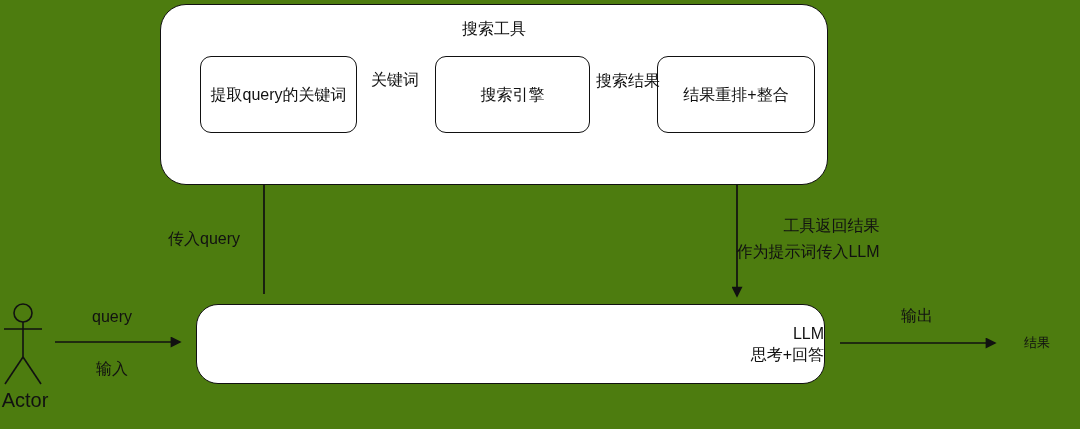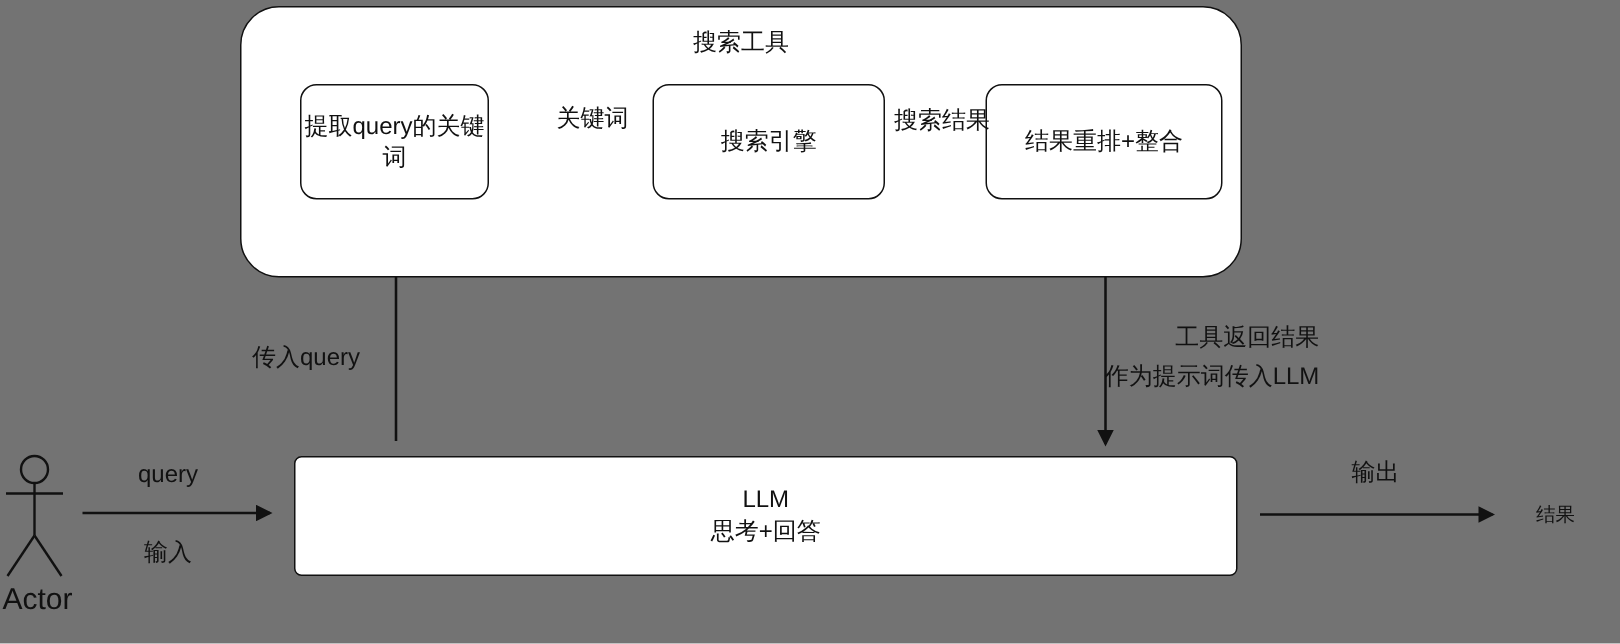--- a/index.html
+++ b/index.html
@@ -4,21 +4,21 @@
 <style>
   html, body {
     margin: 0;
     padding: 0;
     background: #ffffff;
   }
   .stage {
     position: relative;
     width: 1080px;
     height: 429px;
-    background: #737373;
+    background: #4d7c0f;
     font-family: "Liberation Sans", "DejaVu Sans", sans-serif;
     color: #111111;
     overflow: hidden;
     text-decoration: underline;
   }
   .stage * { box-sizing: border-box; }
 
   svg.wires {
     position: absolute;
     left: 0; top: 0;
@@ -49,24 +49,24 @@
     border-radius: 11px;
     background: #ffffff;
     display: flex;
     flex-direction: column;
     align-items: center;
     justify-content: center;
     font-size: 16px;
     line-height: 21px;
     text-align: center;
   }
-  .node-extract { left: 200px; top: 56px; width: 126px; height: 77px; }
+  .node-extract { left: 200px; top: 56px; width: 157px; height: 77px; text-align: right; }
   .node-engine  { left: 435px; top: 56px; width: 155px; height: 77px; }
   .node-rerank  { left: 657px; top: 56px; width: 158px; height: 77px; }
-  .node-llm     { left: 196px; top: 304px; width: 629px; height: 80px; border-radius: 5px; }
+  .node-llm     { left: 196px; top: 304px; width: 629px; height: 80px; border-radius: 22px; align-items: flex-end; }
 
   .lbl {
     position: absolute;
     transform: translate(-50%, -50%);
     font-size: 16px;
     line-height: 20px;
     white-space: nowrap;
     text-align: right;
   }
   .lbl-2line { line-height: 26px; }

